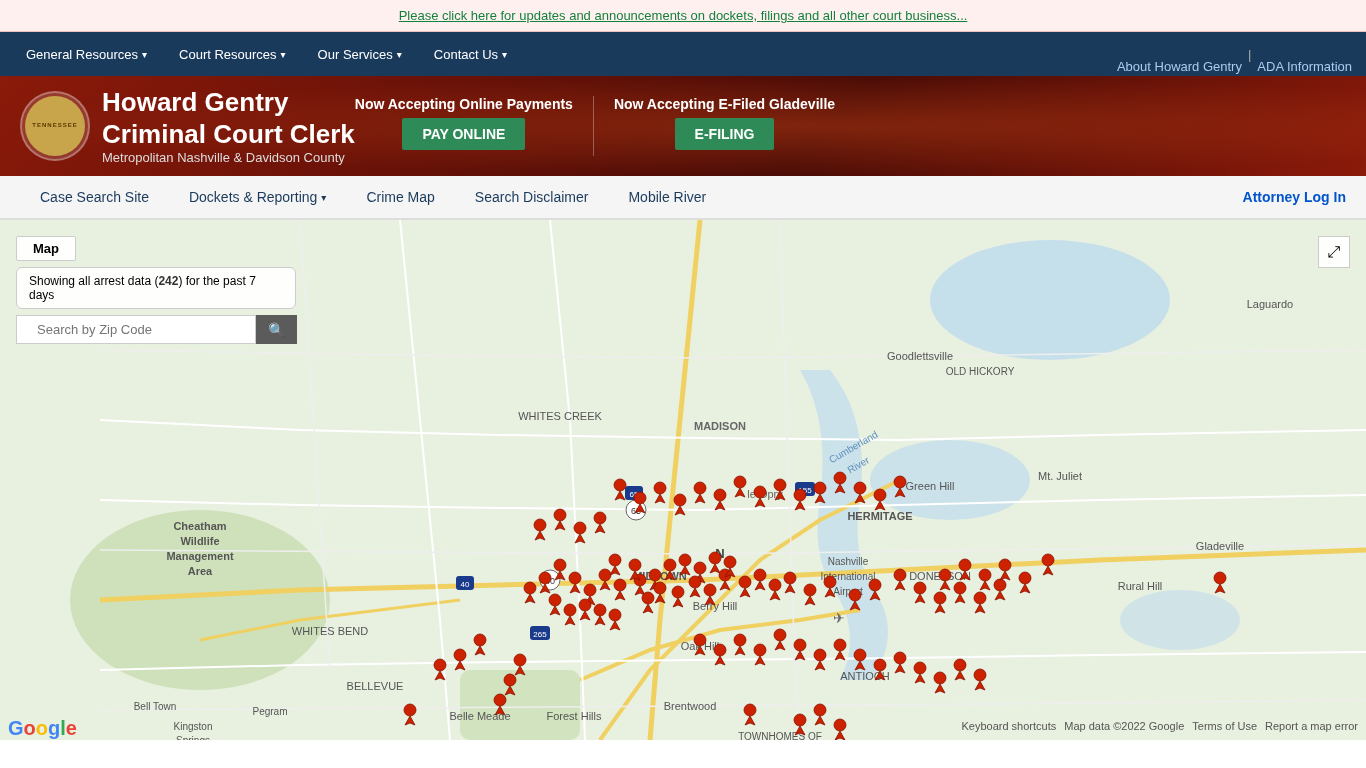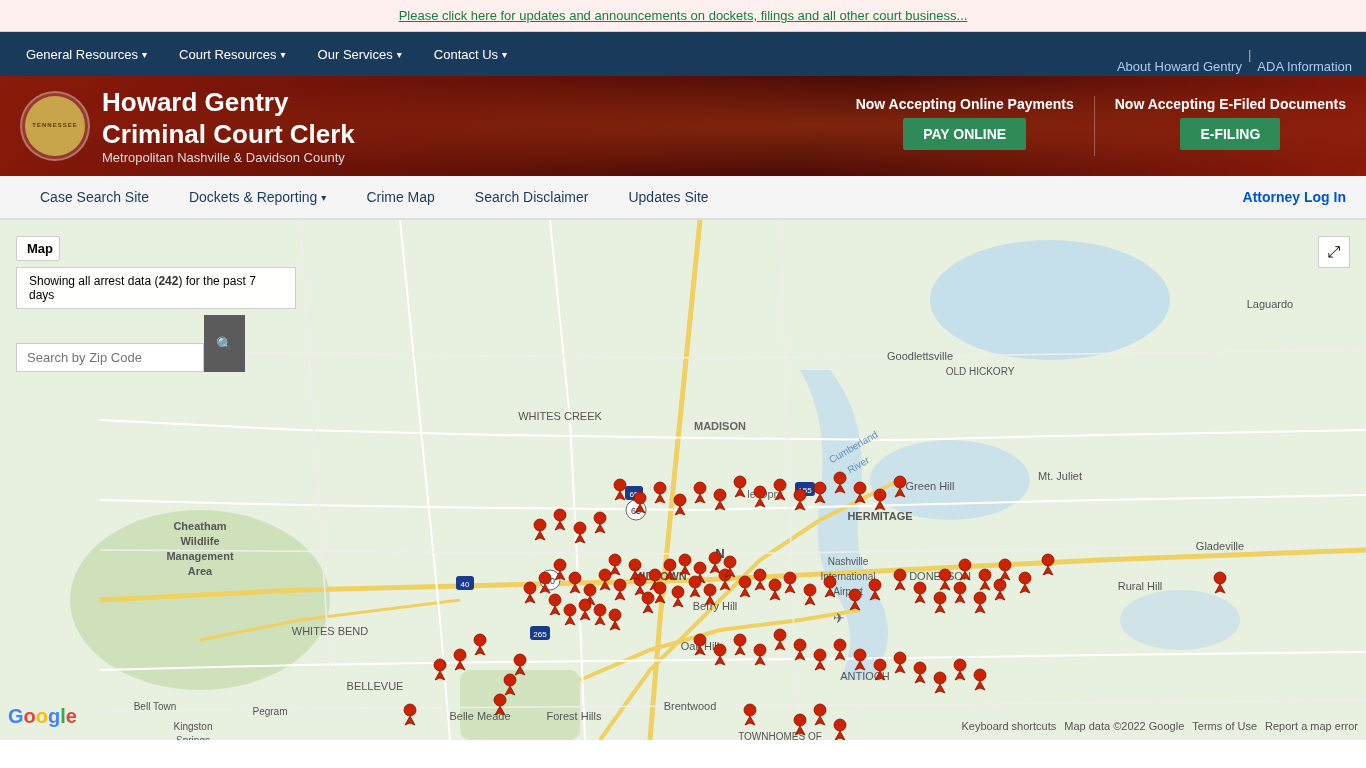--- a/index.html
+++ b/index.html
@@ -61,21 +61,21 @@
       margin-top: 24px;
     }
     .top-nav-right-sep { color: #aaa; padding: 0 2px; }
 
     
     .header-banner {
       background: linear-gradient(135deg, #8b1a0a 0%, #6b1208 30%, #4a0c06 60%, #8b1a0a 100%);
       height: 100px;
       display: flex;
       align-items: center;
-      justify-content: space-between;
+      justify-content: flex-start;
       padding: 0 20px;
       position: relative;
       overflow: hidden;
     }
     .header-banner::before {
       content: '';
       position: absolute;
       top: 0; left: 0; right: 0; bottom: 0;
       background: radial-gradient(ellipse at 60% 50%, rgba(180,60,20,0.5) 0%, transparent 70%);
     }
@@ -204,45 +204,44 @@
       flex-direction: column;
       gap: 6px;
     }
     .map-label {
       background: rgba(255,255,255,0.92);
       border: 1px solid #ccc;
       padding: 4px 10px;
       font-size: 13px;
       font-weight: bold;
       border-radius: 2px;
-      width: 44px;
+      width: 60px;
       text-align: center;
     }
     .map-arrest-info {
       background: rgba(255,255,255,0.92);
       border: 1px solid #ccc;
       padding: 6px 12px;
       font-size: 12px;
-      border-radius: 0;
+      border-radius: 6px;
       max-width: 280px;
     }
     .map-arrest-info strong { color: #333; }
     .map-arrest-info .count { font-weight: bold; }
 
     .map-search-row {
       display: flex;
       gap: 0;
     }
     .map-search-input {
       border: 1px solid #ccc;
-      padding: 6px 10px;
+      padding: 6px 20px;
       font-size: 13px;
-      width: 188px;
+      width: 240px;
       outline: none;
-      margin-top: 28px;
     }
     .map-search-btn {
       background: #5b5b5b;
       border: none;
       padding: 6px 12px;
       cursor: pointer;
       color: #fff;
       font-size: 14px;
     }
 
@@ -268,21 +267,21 @@
       width: 100%;
       height: 100%;
       position: relative;
       background: #e8f0e0;
       overflow: hidden;
     }
 
     
     .google-logo {
       position: absolute;
-      bottom: 12px;
+      bottom: 0;
       left: 8px;
       z-index: 10;
       font-size: 20px;
       font-weight: bold;
     }
     .google-logo span:nth-child(1) { color: #4285F4; }
     .google-logo span:nth-child(2) { color: #EA4335; }
     .google-logo span:nth-child(3) { color: #FBBC05; }
     .google-logo span:nth-child(4) { color: #4285F4; }
     .google-logo span:nth-child(5) { color: #34A853; }
@@ -354,36 +353,36 @@
       <p>Metropolitan Nashville &amp; Davidson County</p>
     </div>
   </div>
   <div class="header-right">
     <div class="header-payment-block">
       <div class="label">Now Accepting Online Payments</div>
       <button class="btn-green">PAY ONLINE</button>
     </div>
     <div class="header-divider"></div>
     <div class="header-payment-block">
-      <div class="label">Now Accepting E-Filed Documents</div>
+      <div class="label">Now Accepting E-Filed Gladeville</div>
       <button class="btn-green">E-FILING</button>
     </div>
   </div>
 </header>
 
 <nav class="sub-nav">
   <div class="sub-nav-left">
     <a class="sub-nav-item">Case Search Site</a>
     <a class="sub-nav-item">
       <span>Dockets &amp; Reporting</span>
       <span class="arrow">▾</span>
     </a>
     <a class="sub-nav-item">Crime Map</a>
     <a class="sub-nav-item">Search Disclaimer</a>
-    <a class="sub-nav-item">Updates Site</a>
+    <a class="sub-nav-item">Mobile River</a>
   </div>
   <div class="sub-nav-right">Attorney Log In</div>
 </nav>
 
 <div class="map-container">
   <div class="map-bg">
     
     <svg class="map-svg" viewBox="0 0 1366 520" xmlns="http://www.w3.org/2000/svg">
 
       <rect width="1366" height="520" fill="#e8f0e0"></rect>

